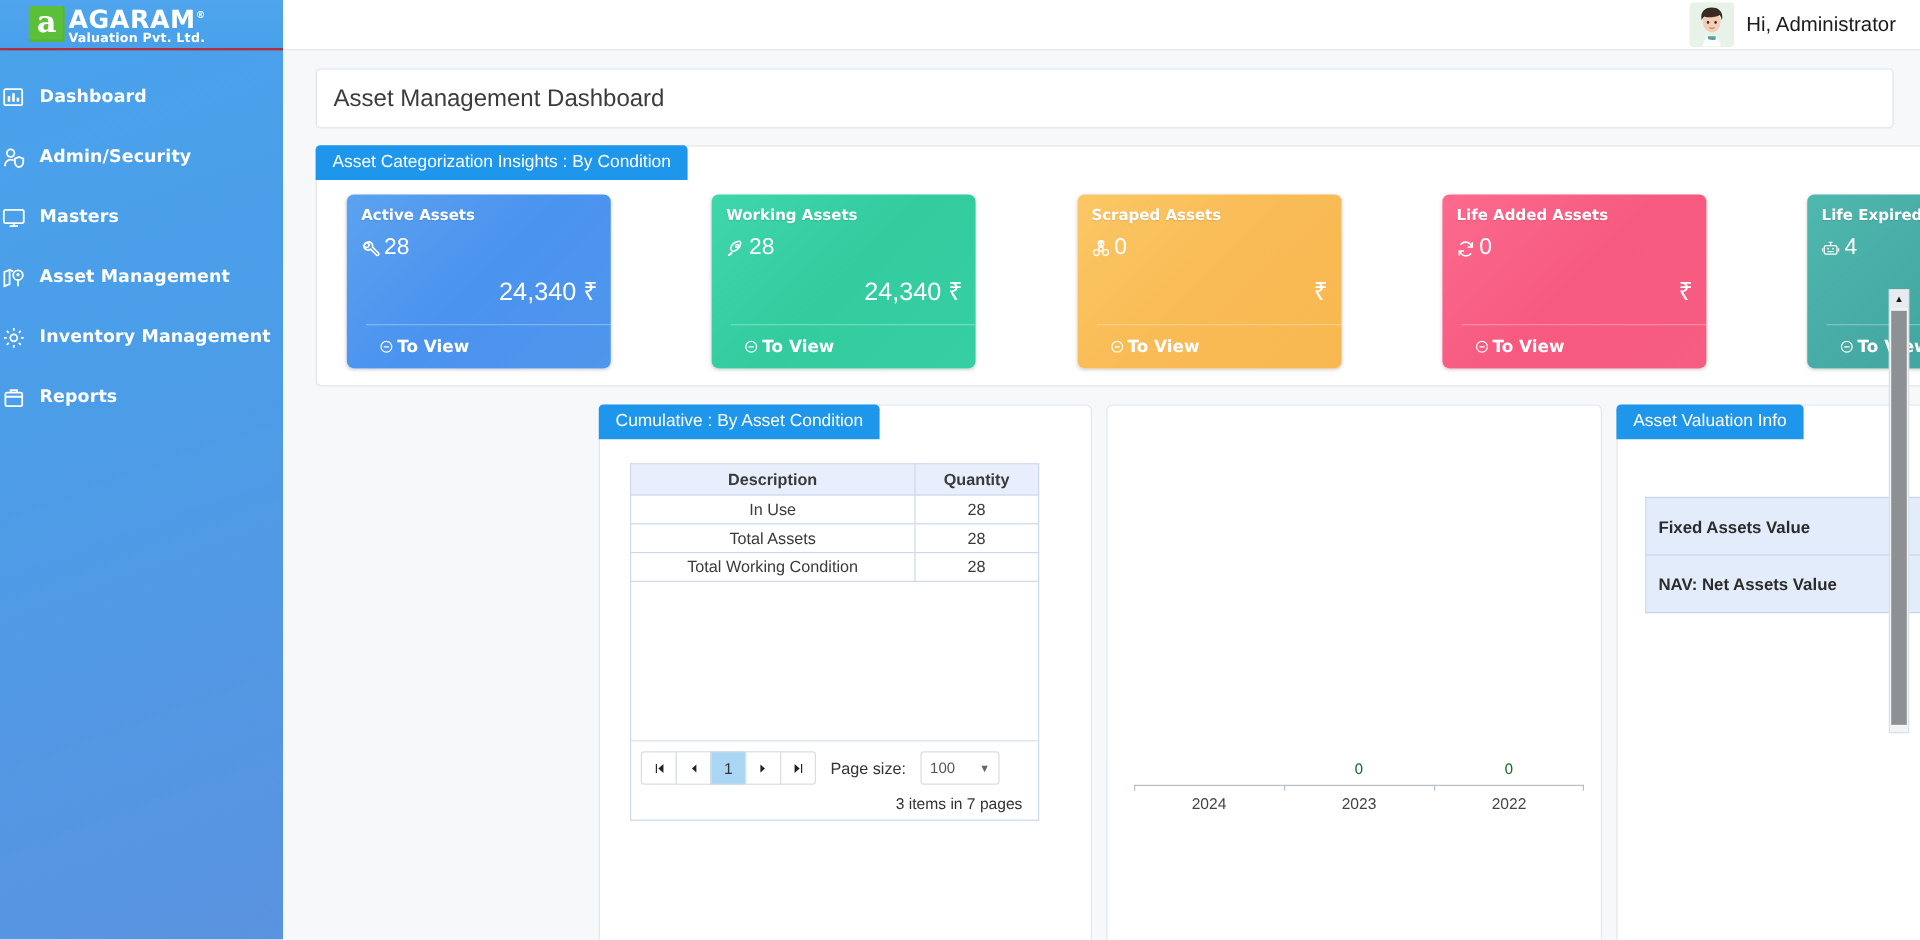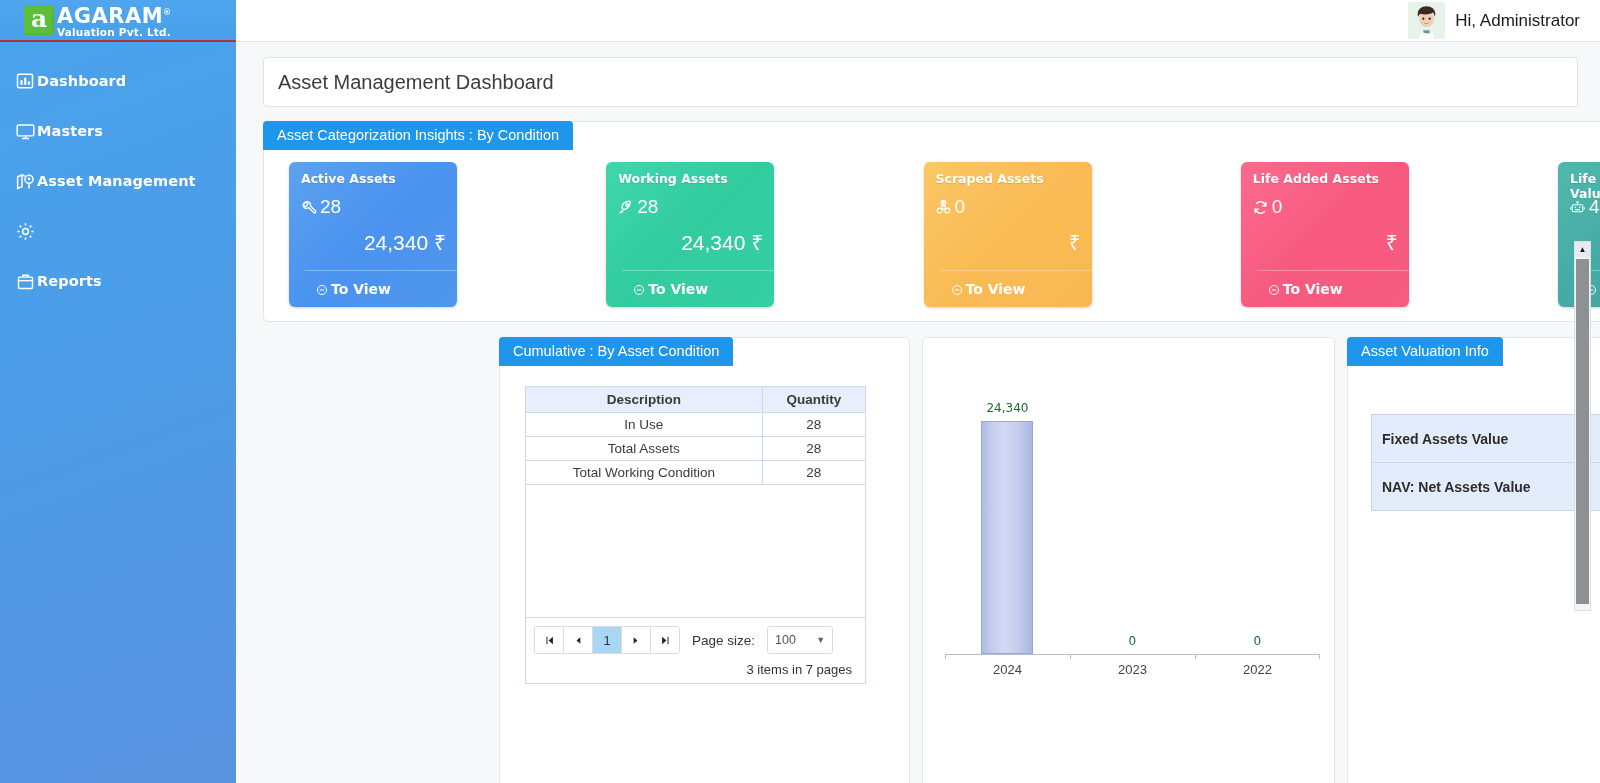--- a/index.html
+++ b/index.html
@@ -37,22 +37,22 @@
     text-align: center;
   }
   .logo-main sup { font-size: 8px; vertical-align: super; font-weight: 600; }
   .logo-sub {
     color: #ffffff; font-size: 10.5px; font-weight: 700; letter-spacing: .2px; line-height: 12px;
     font-family: "DejaVu Sans", sans-serif;
   }
 
   .nav { padding-top: 14px; }
   .nav-item {
-    display: flex; align-items: center; gap: 1px;
-    height: 50px; padding-left: 14px; cursor: pointer;
+    display: flex; align-items: center; gap: 11px;
+    height: 50px; cursor: pointer;
     color: #ffffff;
   }
   .nav-item .ico { width: 22px; height: 22px; display:flex; align-items:center; justify-content:center; flex:0 0 22px; }
   .nav-item .ico svg { display:block; }
   .nav-label { font-size: 14.5px; font-weight: 700; letter-spacing: .1px; font-family: "DejaVu Sans", sans-serif; }
 
   
   .main { flex: 1 1 auto; height: 783px; position: relative; background: #f7f8fa; }
   .topbar {
     height: 42px; background: #ffffff; border-bottom: 1px solid #e3e6ea;
@@ -86,21 +86,21 @@
     white-space: nowrap; line-height: 16px;
   }
 
   
   #condPanel { left: 27px; top: 0px; width: 1489px; height: 201px; }
   .cards-row {
     position: absolute; top: 40px; left: 0; right: 0;
     display: flex; justify-content: space-between; padding: 0 25px;
   }
   .stat-card {
-    width: 168px; height: 145px; border-radius: 6px; color: #fff;
+    width: 220px; height: 145px; border-radius: 6px; color: #fff;
     position: relative; overflow: hidden;
     box-shadow: 0 1px 3px rgba(0,0,0,.18);
     cursor: pointer;
   }
   .stat-card .card-title {
     position: absolute; top: 9px; left: 12px; font-size: 12.5px; font-weight: 700;
     text-shadow: 0 1px 1px rgba(0,0,0,.12); font-family: "DejaVu Sans", sans-serif;
   }
   .stat-card .card-count {
     position: absolute; top: 34px; left: 10px; font-size: 19px;
@@ -224,20 +224,30 @@
           <svg width="20" height="20" viewBox="0 0 24 24" fill="none" stroke="#fff" stroke-width="1.8">
             <rect x="3" y="4" width="18" height="16" rx="1.5"></rect>
             <rect x="6.5" y="11" width="2.6" height="5.5" fill="#fff" stroke="none"></rect>
             <rect x="11" y="8" width="2.6" height="8.5" fill="#fff" stroke="none"></rect>
             <rect x="15.4" y="12.5" width="2.6" height="4" fill="#fff" stroke="none"></rect>
           </svg>
         </span>
         <span class="nav-label">Dashboard</span>
       </div>
 
+      <div class="nav-item">
+        <span class="ico">
+          <svg width="21" height="21" viewBox="0 0 24 24" fill="none" stroke="#fff" stroke-width="1.7">
+            <circle cx="9" cy="7.5" r="3.6"></circle>
+            <path d="M3.5 20c0-3.6 2.6-6.3 5.6-6.3 1 0 2 .3 2.8.8"></path>
+            <path d="M17 11.2l4 1.6v3.1c0 2.4-1.7 4.3-4 5-2.3-.7-4-2.6-4-5v-3.1z"></path>
+          </svg>
+        </span>
+        <span class="nav-label">Admin/Security</span>
+      </div>
 
       <div class="nav-item">
         <span class="ico">
           <svg width="21" height="21" viewBox="0 0 24 24" fill="none" stroke="#fff" stroke-width="1.7">
             <rect x="2.5" y="4.5" width="19" height="12.5" rx="1.6"></rect>
             <path d="M12 17v3M8 20h8"></path>
           </svg>
         </span>
         <span class="nav-label">Masters</span>
       </div>
@@ -255,20 +265,21 @@
         <span class="nav-label">Asset Management</span>
       </div>
 
       <div class="nav-item">
         <span class="ico">
           <svg width="21" height="21" viewBox="0 0 24 24" fill="none" stroke="#fff" stroke-width="1.7">
             <circle cx="12" cy="12" r="3.3"></circle>
             <path d="M12 2.6v2.6M12 18.8v2.6M2.6 12h2.6M18.8 12h2.6M5.3 5.3l1.9 1.9M16.8 16.8l1.9 1.9M18.7 5.3l-1.9 1.9M7.2 16.8l-1.9 1.9"></path>
           </svg>
         </span>
+        <span class="nav-label">Inventory Management</span>
       </div>
 
       <div class="nav-item">
         <span class="ico">
           <svg width="21" height="21" viewBox="0 0 24 24" fill="none" stroke="#fff" stroke-width="1.7">
             <rect x="4" y="7" width="16" height="13" rx="1.5"></rect>
             <path d="M9 7V4.8h6V7"></path>
             <path d="M4 11h16"></path>
           </svg>
         </span>
@@ -501,24 +512,20 @@
             </div>
             <div class="items-note">3 items in 7 pages</div>
           </div>
         </div>
       </div>
 
       <div class="panel" id="trendPanel">
 
         <div class="chart-area">
           <div class="chart-plot" id="plot">
-              <div class="bar-col" style="left: 0%;">
-                <div class="bar-val" style="bottom: 239px;">24,340</div>
-                <div class="bar-rect" style="height: 233px;"></div>
-              </div>
               <div class="bar-col" style="left: 33.3333%;">
                 <div class="bar-val" style="bottom: 6px;">0</div>
               </div>
               <div class="bar-col" style="left: 66.6666%;">
                 <div class="bar-val" style="bottom: 6px;">0</div>
               </div>
             </div>
           <div class="chart-axis"></div>
           <div class="tickmark" style="left:10px"></div>
           <div class="tickmark" style="left:135px"></div>

